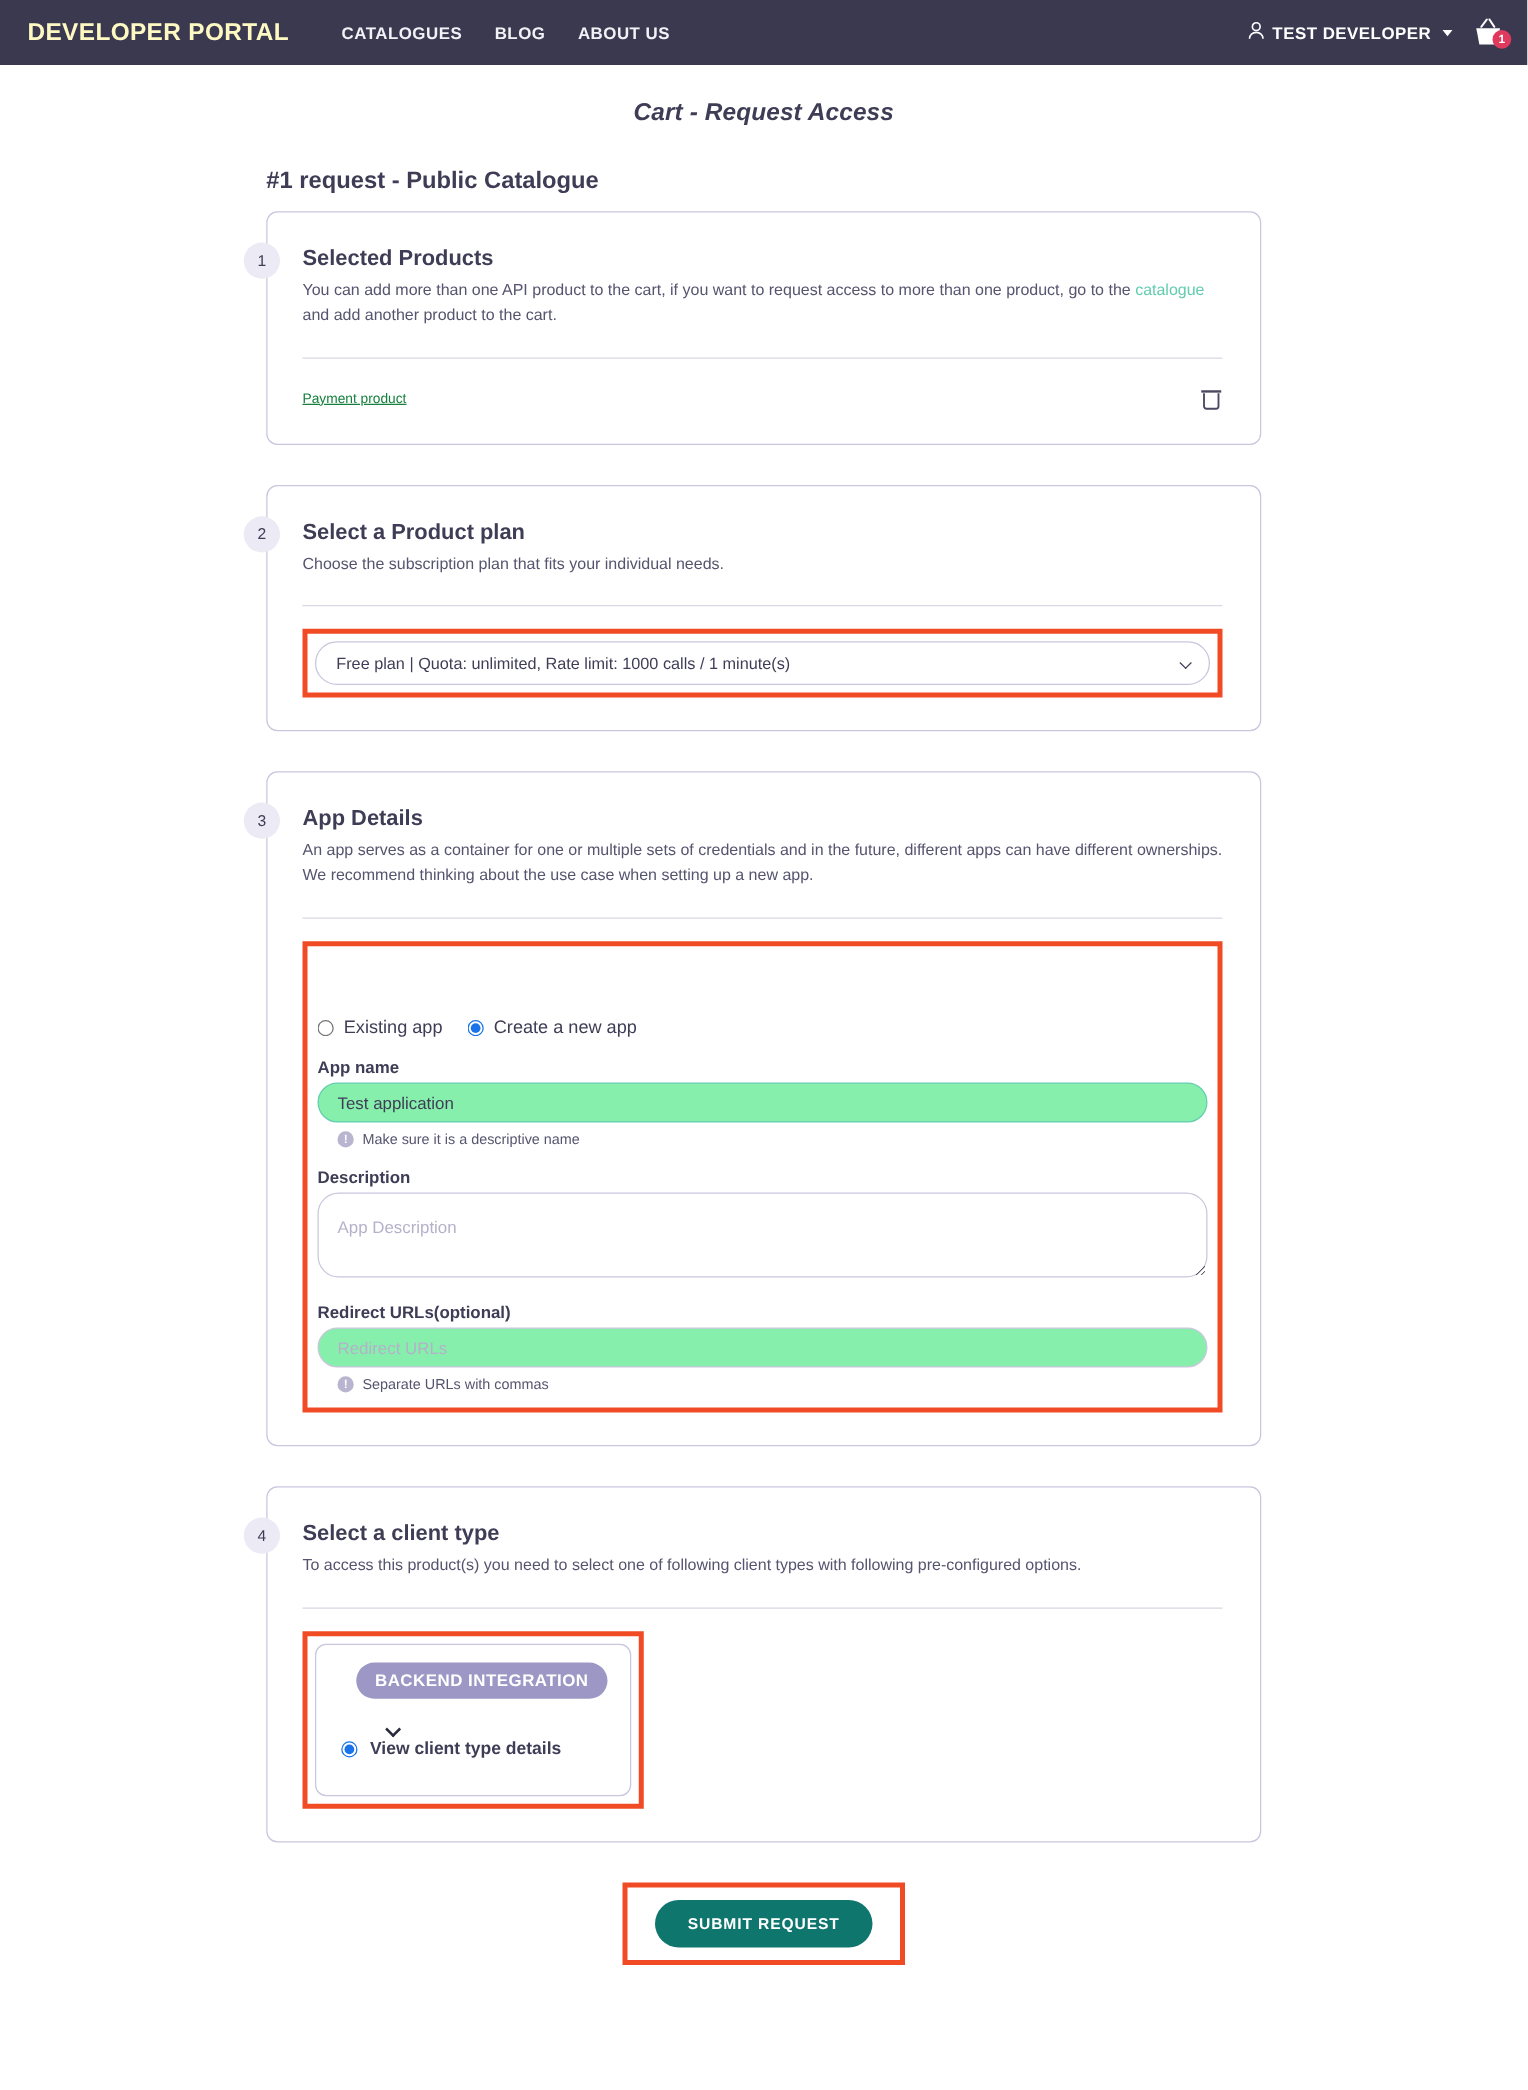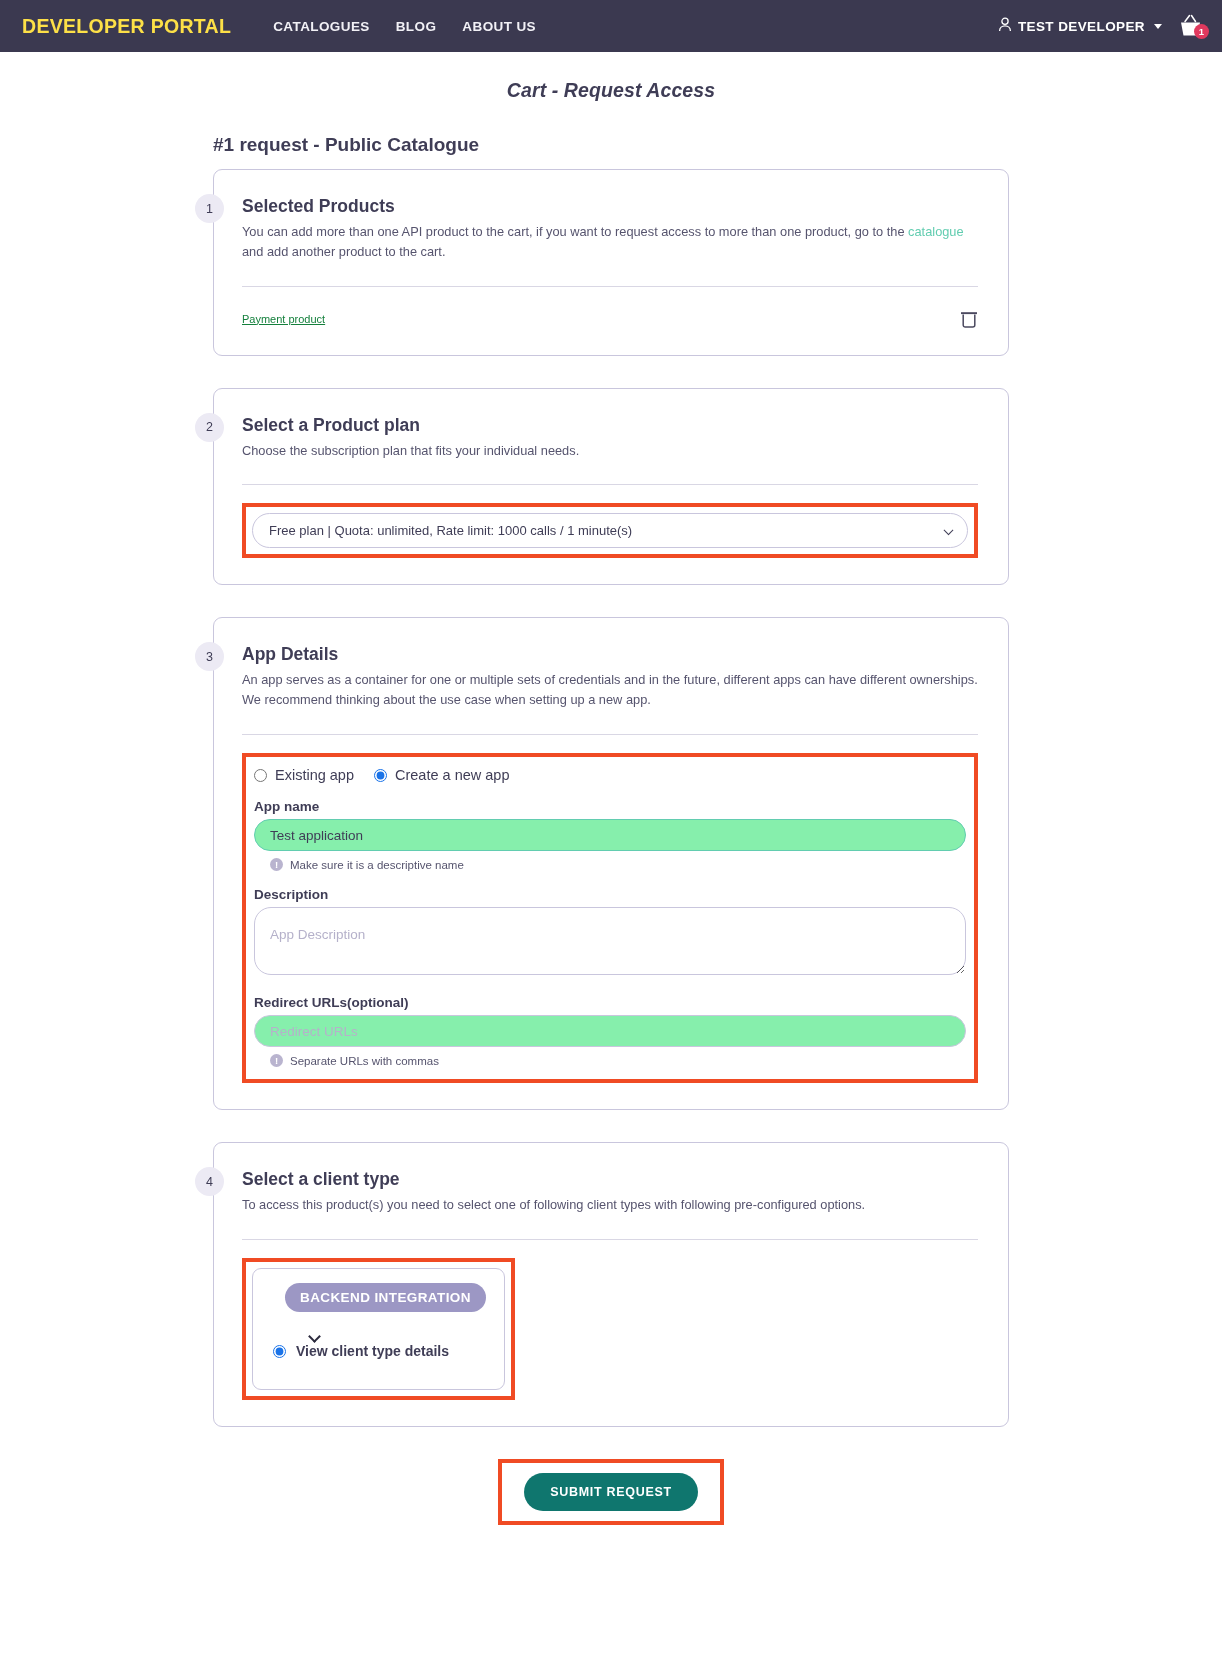--- a/index.html
+++ b/index.html
@@ -17,21 +17,21 @@
     background: #3b3950;
     display: flex;
     align-items: center;
     padding: 0 18px 0 22px;
     color: #ffffff;
   }
   .brand {
     font-size: 19.5px;
     font-weight: bold;
     letter-spacing: .3px;
-    color: #fde047;
+    color: #fef9c3;
     margin-right: 42px;
     white-space: nowrap;
   }
   .nav-links { display: flex; align-items: center; gap: 26px; }
   .nav-link {
     font-size: 13.5px;
     font-weight: bold;
     letter-spacing: .4px;
     color: #f2f1f6;
     text-decoration: none;
@@ -178,21 +178,21 @@
     position: absolute;
     right: 16px; top: 50%;
     transform: translateY(-60%) rotate(45deg);
     width: 7px; height: 7px;
     border-right: 1.6px solid #3f3d56;
     border-bottom: 1.6px solid #3f3d56;
     pointer-events: none;
   }
 
   
-  .radio-row { display: flex; align-items: center; gap: 20px; margin-bottom: 16px; }
+  .radio-row { display: flex; align-items: center; gap: 20px; margin-bottom: 16px; margin-top: 47px; }
   .radio-opt { display: flex; align-items: center; gap: 8px; cursor: pointer; }
   .radio-opt span { font-size: 14.5px; color: #3f3d56; }
   input[type=radio] {
     width: 13px; height: 13px; margin: 0;
     accent-color: #1a73e8;
   }
 
   
   .field-label {
     font-size: 13.5px;
@@ -258,21 +258,21 @@
     color: #ffffff;
     font-size: 13.5px;
     font-weight: bold;
     letter-spacing: .4px;
     padding: 7px 15px;
     border-radius: 17px;
     margin: 14px 0 0 18px;
     white-space: nowrap;
   }
   .client-select-row {
-    display: flex; align-items: flex-start; gap: 10px;
+    display: flex; align-items: flex-end; gap: 10px;
     margin: 20px 0 0 6px;
   }
   .client-details {
     display: flex; flex-direction: column; align-items: flex-start;
   }
   .chev-down-small {
     width: 9px; height: 9px;
     border-right: 2px solid #2b2a3d;
     border-bottom: 2px solid #2b2a3d;
     transform: rotate(45deg);

